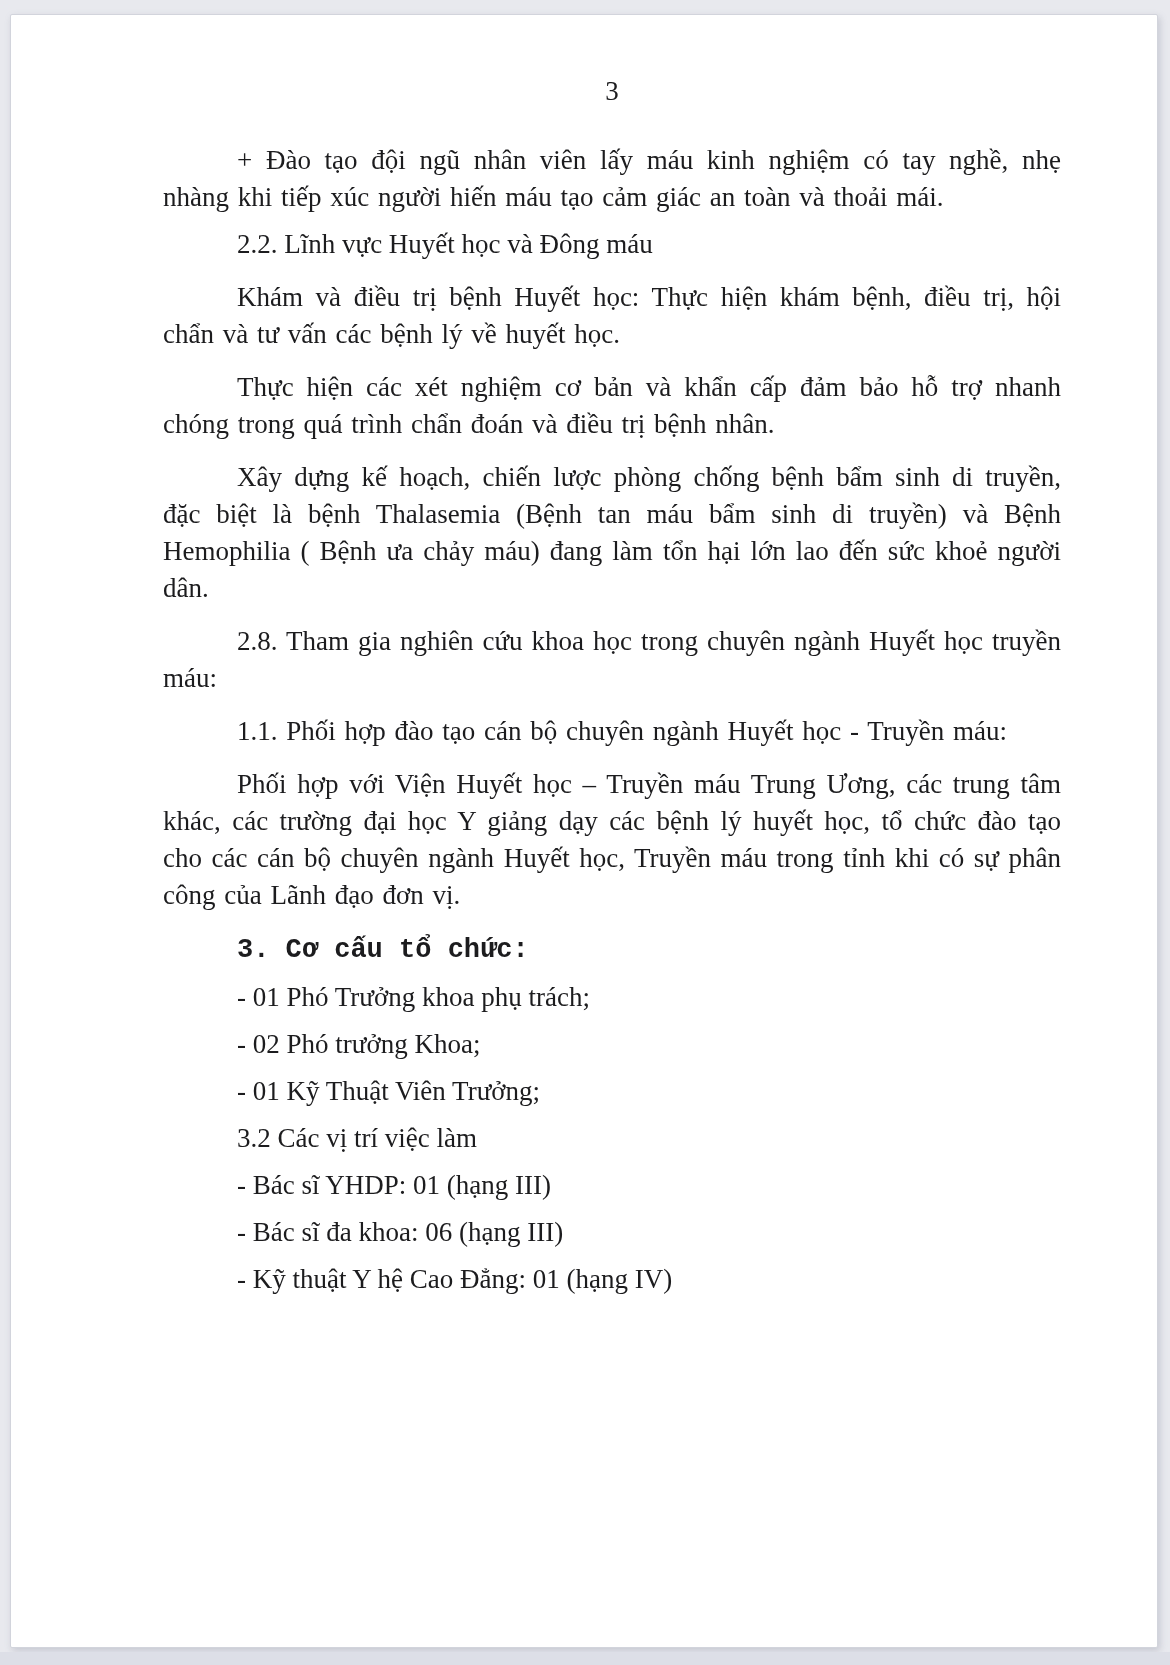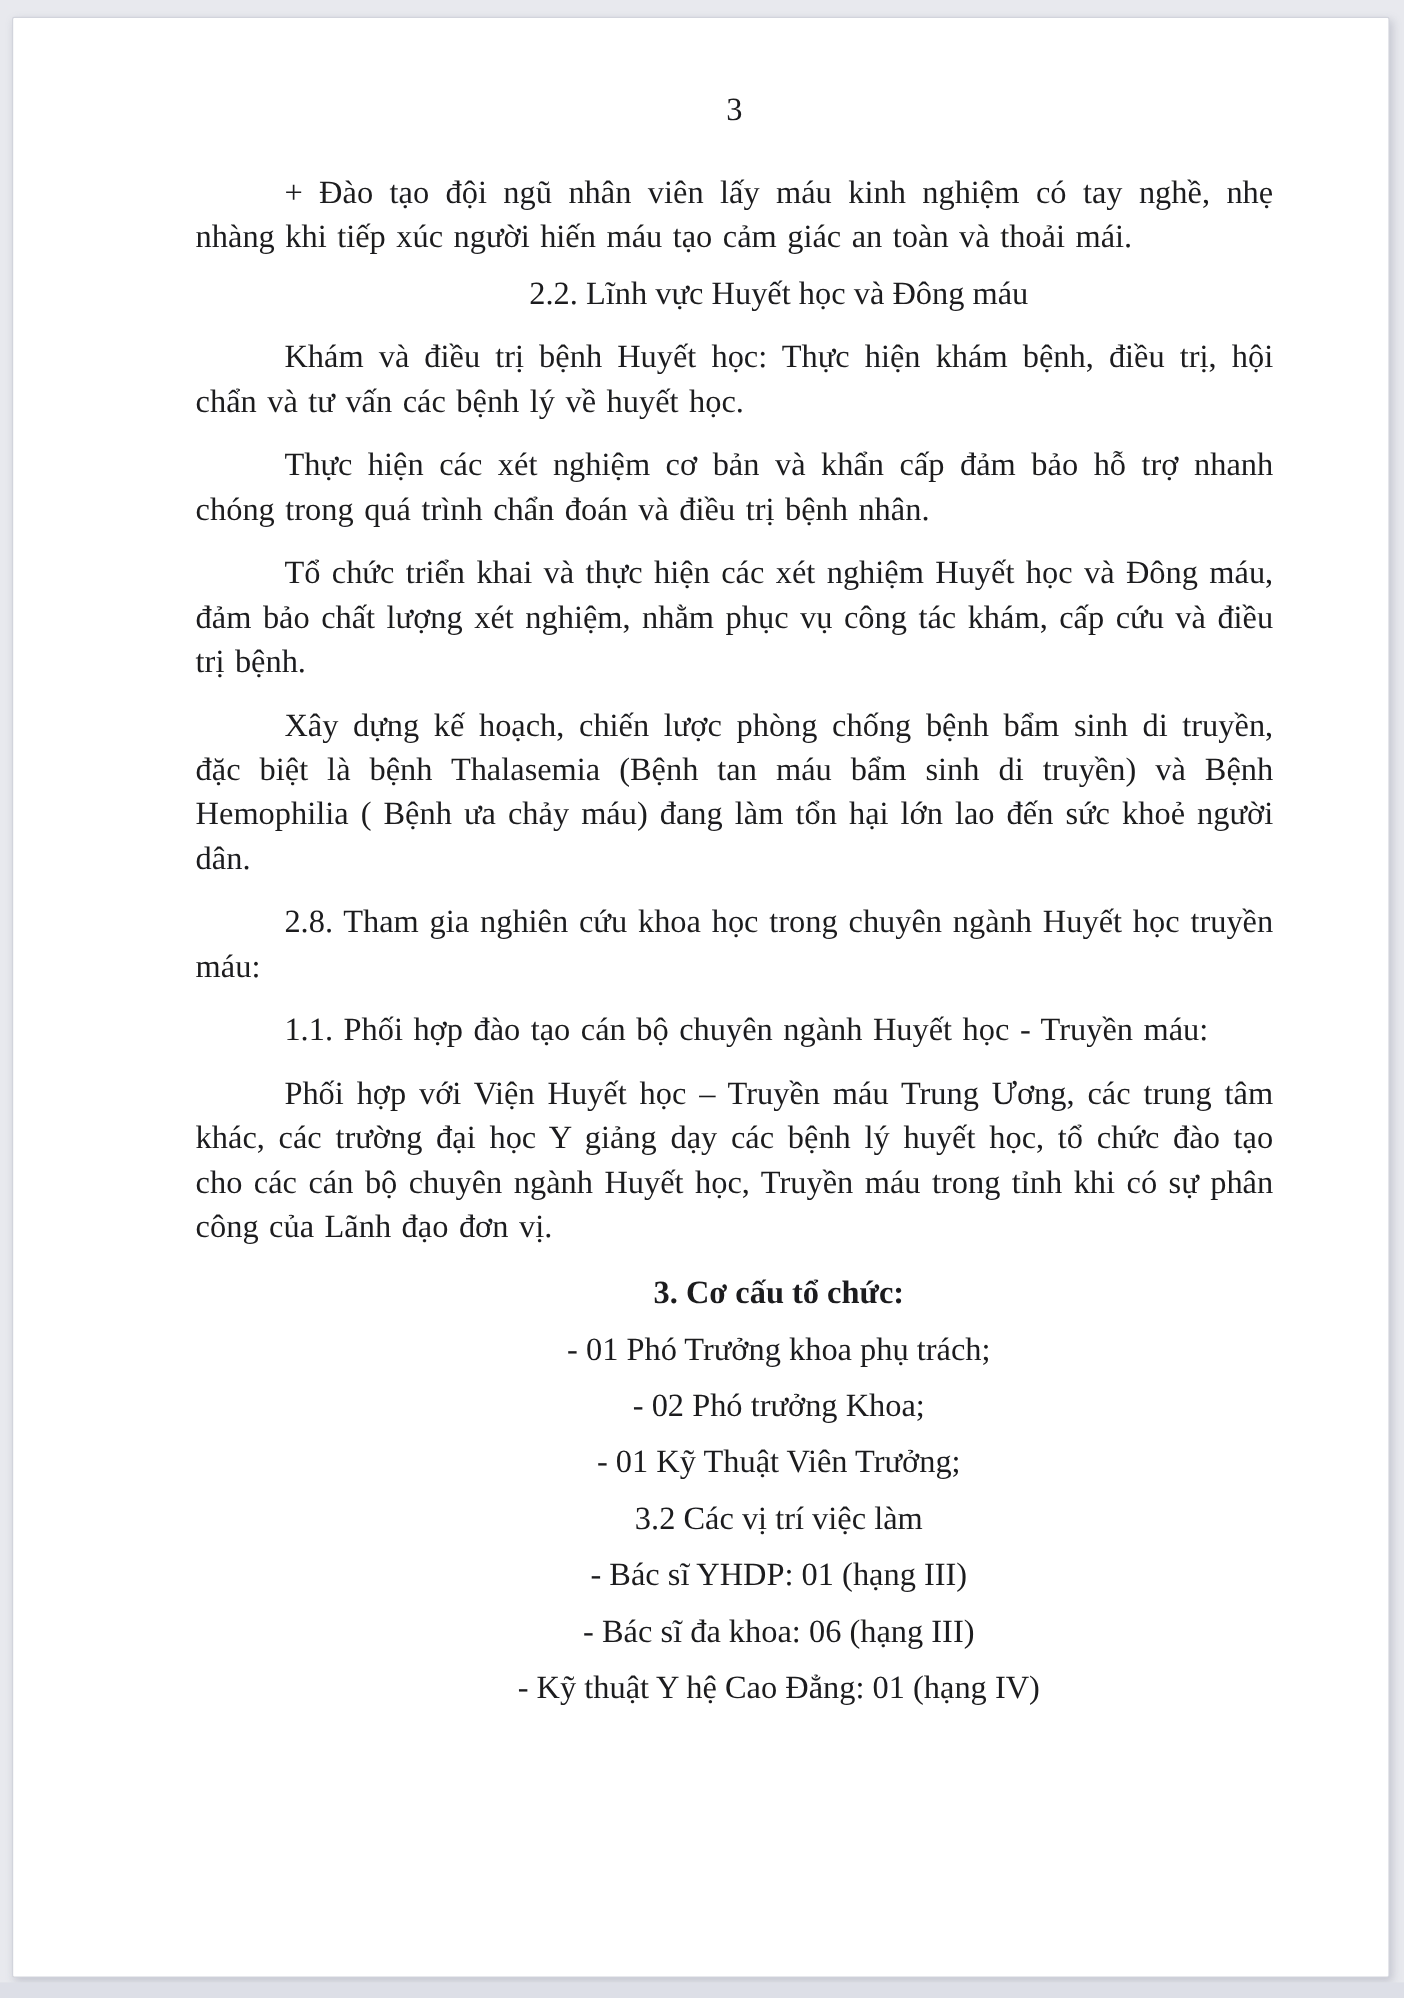--- a/index.html
+++ b/index.html
@@ -44,24 +44,24 @@
   }
   .para {
     text-align: justify;
     text-indent: 74px;
     word-spacing: 2px;
   }
   .line {
     margin-top: 10px !important;
     text-indent: 74px;
     white-space: nowrap;
-    text-align: center;
   }
   .para-gap {
     margin-top: 18px !important;
+    font-family: Liberation Mono, monospace;
   }
   .bold {
     font-weight: bold;
   }
   .bottom-strip {
     position: absolute;
     left: 0;
     bottom: 0;
     width: 1170px;
     height: 13px;
@@ -77,21 +77,20 @@
     <div class="page-number">3</div>
 
     <p class="para">+ Đào tạo đội ngũ nhân viên lấy máu kinh nghiệm có tay nghề, nhẹ nhàng khi tiếp xúc người hiến máu tạo cảm giác an toàn và thoải mái.</p>
 
     <p class="line">2.2. Lĩnh vực Huyết học và Đông máu</p>
 
     <p class="para">Khám và điều trị bệnh Huyết học: Thực hiện khám bệnh, điều trị, hội chẩn và tư vấn các bệnh lý về huyết học.</p>
 
     <p class="para">Thực hiện các xét nghiệm cơ bản và khẩn cấp đảm bảo hỗ trợ nhanh chóng trong quá trình chẩn đoán và điều trị bệnh nhân.</p>
 
-    <p class="para">Tổ chức triển khai và thực hiện các xét nghiệm Huyết học và Đông máu, đảm bảo chất lượng xét nghiệm, nhằm phục vụ công tác khám, cấp cứu và điều trị bệnh.</p>
 
     <p class="para">Xây dựng kế hoạch, chiến lược phòng chống bệnh bẩm sinh di truyền, đặc biệt là bệnh Thalasemia (Bệnh tan máu bẩm sinh di truyền) và Bệnh Hemophilia ( Bệnh ưa chảy máu) đang làm tổn hại lớn lao đến sức khoẻ người dân.</p>
 
     <p class="para">2.8. Tham gia nghiên cứu khoa học trong chuyên ngành Huyết học truyền máu:</p>
 
 
     <p class="para">1.1. Phối hợp đào tạo cán bộ chuyên ngành Huyết học - Truyền máu:</p>
 
     <p class="para">Phối hợp với Viện Huyết học – Truyền máu Trung Ương, các trung tâm khác, các trường đại học Y giảng dạy các bệnh lý huyết học, tổ chức đào tạo cho các cán bộ chuyên ngành Huyết học, Truyền máu trong tỉnh khi có sự phân công của Lãnh đạo đơn vị.</p>
 

